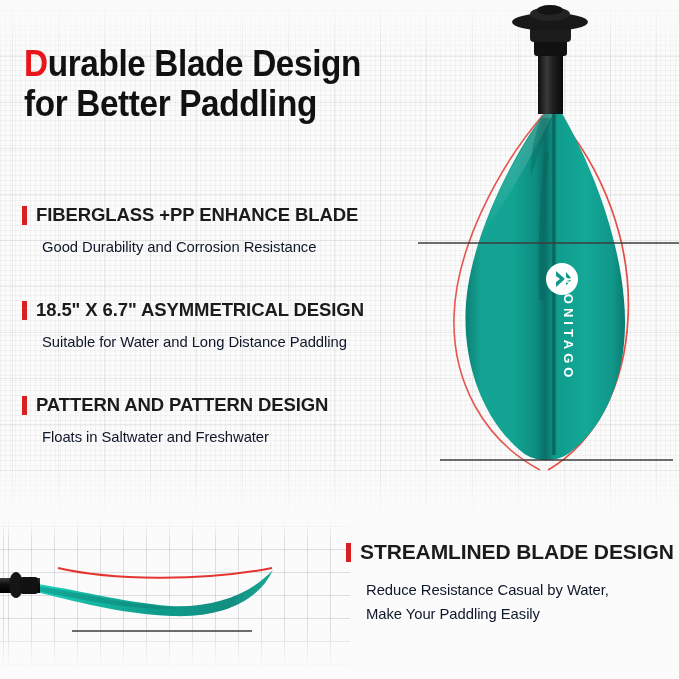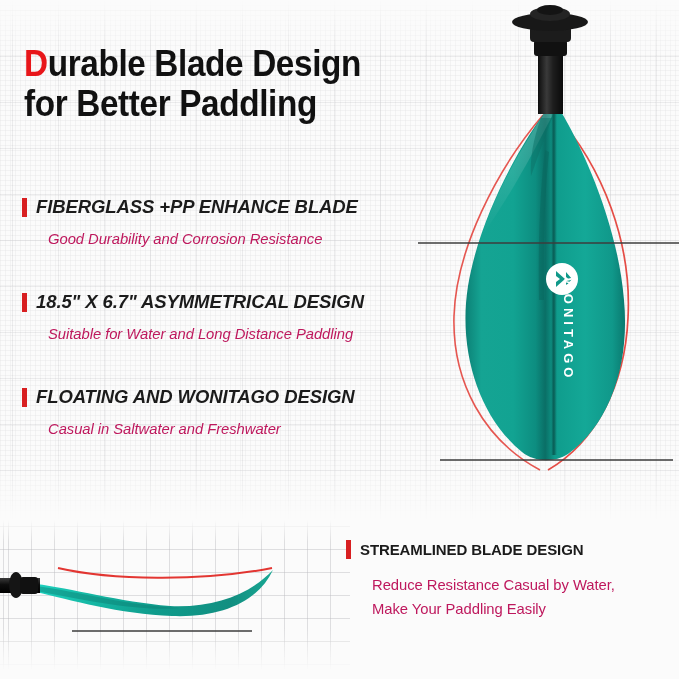--- a/index.html
+++ b/index.html
@@ -103,23 +103,22 @@
     transform: scaleX(0.9);
     transform-origin: left top;
     white-space: pre-line;
   }
   .headline .cap-red { color: #e8161a; }
 
   
   .features {
     position: absolute;
     left: 22px;
-    top: 196px;
+    top: 204px;
     width: 400px;
-    font-style: italic;
   }
   .feature { margin-bottom: 44px; }
   .feature-head {
     display: flex;
     align-items: center;
     gap: 9px;
   }
   .bar {
     width: 5px;
     height: 19px;
@@ -128,34 +127,34 @@
   }
   .feature-title {
     font-size: 18.5px;
     font-weight: 700;
     color: #1b1b1b;
     letter-spacing: -0.1px;
     white-space: nowrap;
   }
   .feature-sub {
     margin-top: 13px;
-    margin-left: 26px;
+    margin-left: 20px;
     font-size: 14.8px;
-    color: #be185d;
+    color: #0f172a;
     letter-spacing: -0.05px;
   }
 
   
   .feature-bottom {
     position: absolute;
     left: 346px;
     top: 540px;
     width: 330px;
   }
-  .feature-bottom .feature-title { font-size: 15px; text-align: right; }
+  .feature-bottom .feature-title { font-size: 21px; text-align: right; }
   .feature-bottom .feature-sub {
     margin-top: 15px;
     line-height: 1.62;
     white-space: pre-line;
   }
 
   
   .blade-art {
     position: absolute;
     left: 418px;
@@ -326,23 +325,23 @@
       <div class="feature-head">
         <span class="bar"></span>
         <span class="feature-title">18.5" X 6.7" ASYMMETRICAL DESIGN</span>
       </div>
       <div class="feature-sub">Suitable for Water and Long Distance Paddling</div>
     </div>
 
     <div class="feature">
       <div class="feature-head">
         <span class="bar"></span>
-        <span class="feature-title">FLOATING AND WONITAGO DESIGN</span>
+        <span class="feature-title">PATTERN AND PATTERN DESIGN</span>
       </div>
-      <div class="feature-sub">Casual in Saltwater and Freshwater</div>
+      <div class="feature-sub">Floats in Saltwater and Freshwater</div>
     </div>
 
   </div>
 
   <div class="feature-bottom">
     <div class="feature-head">
       <span class="bar"></span>
       <span class="feature-title">STREAMLINED BLADE DESIGN</span>
     </div>
     <div class="feature-sub">Reduce Resistance Casual by Water,

